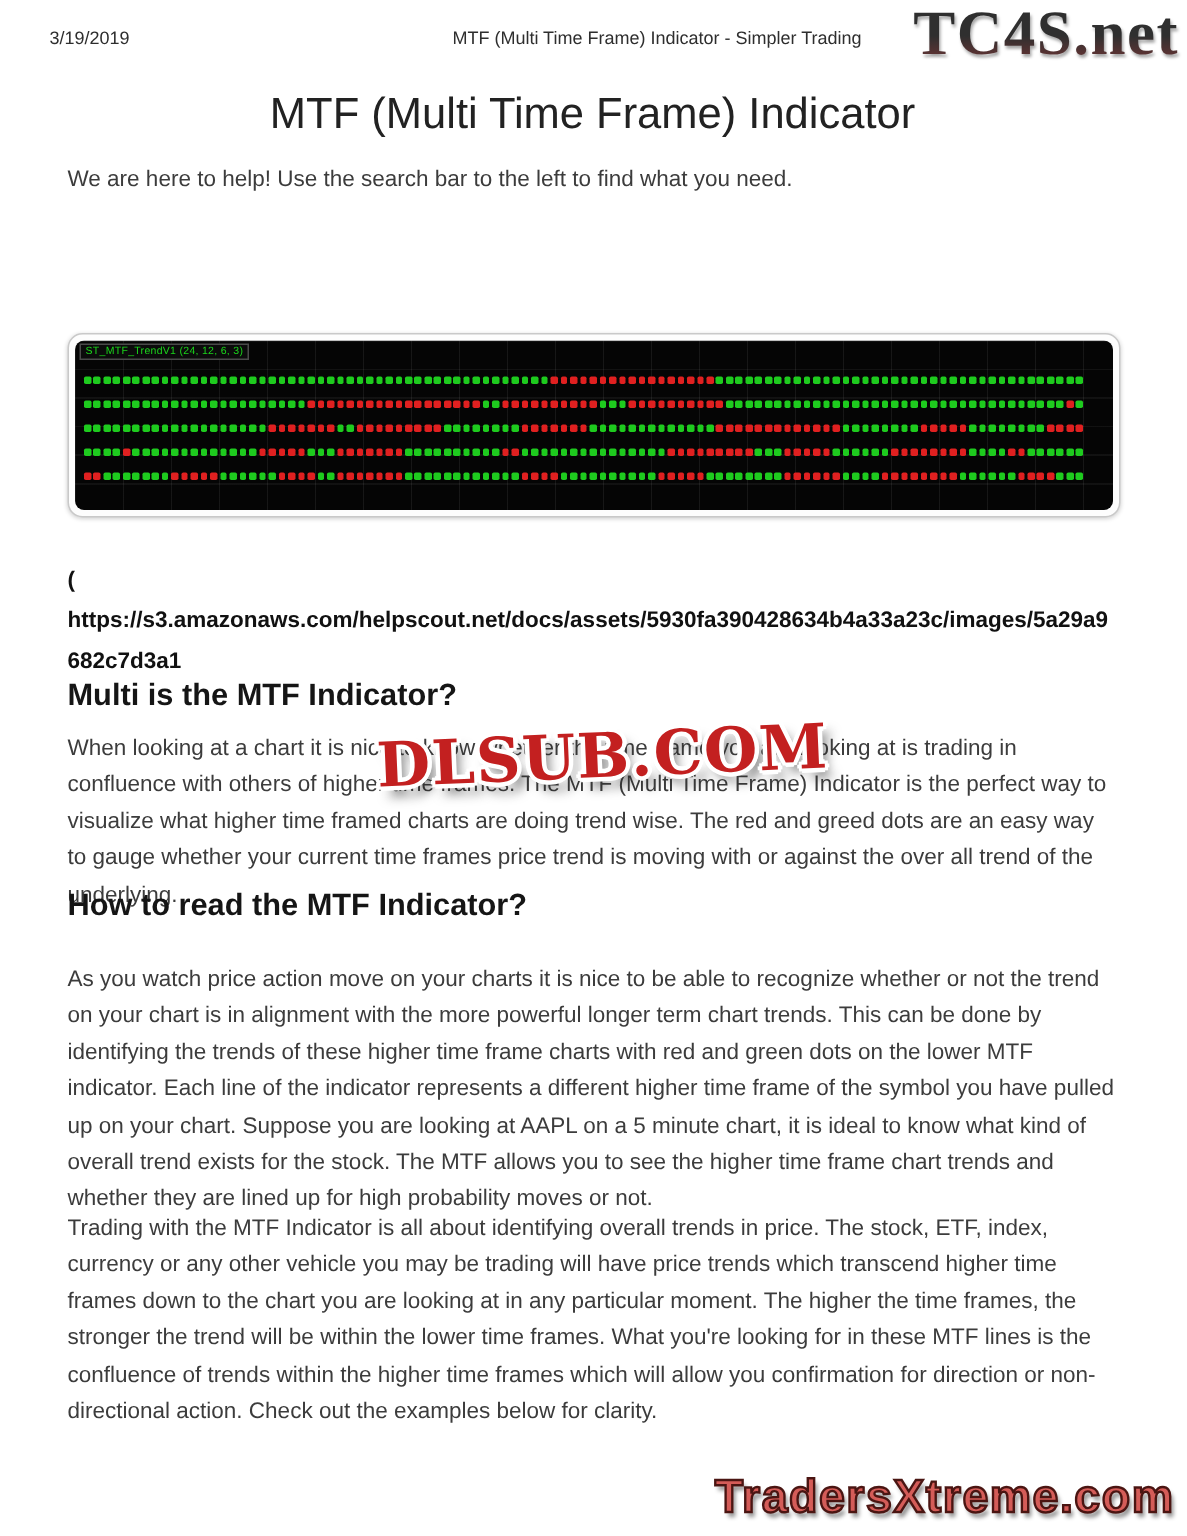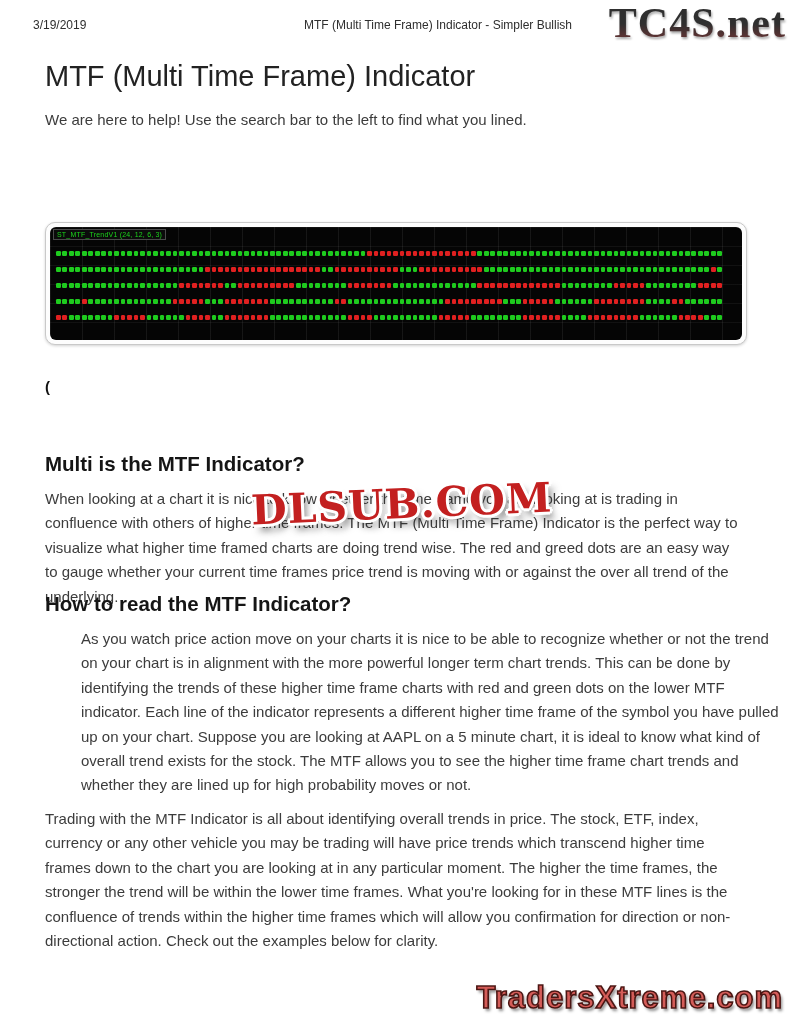--- a/index.html
+++ b/index.html
@@ -14,27 +14,27 @@
             background:linear-gradient(#2f2f2f 52%,#6b3434 90%);
             -webkit-background-clip:text;background-clip:text;color:transparent;
             filter:drop-shadow(1px 2px 1px rgba(0,0,0,0.35));}
   .pf-url{position:absolute;top:996px;left:33px;font-size:11.5px;color:#2e2e2e;}
   .logo-bottom{position:absolute;top:980px;right:8px;font-size:31px;font-weight:700;letter-spacing:1px;
                color:#d45c58;-webkit-text-stroke:1.6px #4a1512;
                text-shadow:0 0 2px rgba(255,255,255,.9),2px 3px 3px rgba(0,0,0,.45);}
 
   
   .abs{position:absolute;left:45px;width:700px;}
-  h1.title{top:60px;margin:0;font-size:29px;font-weight:400;color:#222;}
+  h1.title{top:60px;margin:0;font-size:29px;font-weight:400;color:#222;text-align:center;}
   p.intro{top:111px;margin:0;font-size:15px;color:#3c3c3c;}
   .headline{top:151px;margin:0;font-size:20.5px;line-height:31px;font-weight:700;color:#151515;}
   .sec-h{margin:0;font-size:20.5px;font-weight:700;color:#151515;}
   .sec-p{margin:0;font-size:15px;line-height:24.4px;color:#3c3c3c;text-align:left;}
   #sec0-h{top:452px;} #sec0-p{top:487px;}
-  #sec1-h{top:592px;} #sec1-p{top:627px;margin-left:36px;}
+  #sec1-h{top:592px;} #sec1-p{top:641px;}
   #sec2-h{top:772px;} #sec2-p{top:807px;}
   .caption{top:373px;font-size:15px;font-weight:700;line-height:27px;color:#111;word-break:break-all;text-decoration:none;display:block;}
   .example{top:928px;margin:0;font-size:14.5px;font-weight:700;text-align:center;color:#151515;}
 
   
   .chart-frame{top:222px;height:113px;border:1px solid #c9c9c9;border-radius:10px;background:#fdfdfd;
                padding:4px;box-shadow:0 1px 3px rgba(0,0,0,.18);box-sizing:content-box;width:692px;}
   .chart{position:relative;width:100%;height:100%;background:#050505;border-radius:6px;overflow:hidden;
          background-image:
            repeating-linear-gradient(to right, rgba(255,255,255,.07) 0 1px, transparent 1px 32px),
@@ -52,44 +52,45 @@
                -2px -2px 0 #fff, 2px -2px 0 #fff, -2px 2px 0 #fff, 2px 2px 0 #fff,
                -3px 0 0 #fff, 3px 0 0 #fff, 0 -3px 0 #fff, 0 3px 0 #fff,
                5px 7px 7px rgba(40,40,40,.55);}
 </style>
 </head>
 <body>
 
 <div class="page">
 
   <span class="ph-date">3/19/2019</span>
-  <span class="ph-title">MTF (Multi Time Frame) Indicator - Simpler Bullish</span>
+  <span class="ph-title">MTF (Multi Time Frame) Indicator - Simpler Trading</span>
   <div class="logo-top">TC4S.net</div>
 
   <h1 class="abs title">MTF (Multi Time Frame) Indicator</h1>
 
-  <p class="abs intro">We are here to help! Use the search bar to the left to find what you lined.</p>
+  <p class="abs intro">We are here to help! Use the search bar to the left to find what you need.</p>
 
   <h2 class="abs headline">
     <br>
   </h2>
 
   <div class="abs chart-frame">
     <div class="chart" id="chart">
       <div class="chart-label">ST_MTF_TrendV1 (24, 12, 6, 3)</div>
     <div class="dot-row" style="top: 24px;"><span class="dot" style="background: rgb(30, 203, 30);"></span><span class="dot" style="background: rgb(30, 203, 30);"></span><span class="dot" style="background: rgb(30, 203, 30);"></span><span class="dot" style="background: rgb(30, 203, 30);"></span><span class="dot" style="background: rgb(30, 203, 30);"></span><span class="dot" style="background: rgb(30, 203, 30);"></span><span class="dot" style="background: rgb(30, 203, 30);"></span><span class="dot" style="background: rgb(30, 203, 30);"></span><span class="dot" style="background: rgb(30, 203, 30);"></span><span class="dot" style="background: rgb(30, 203, 30);"></span><span class="dot" style="background: rgb(30, 203, 30);"></span><span class="dot" style="background: rgb(30, 203, 30);"></span><span class="dot" style="background: rgb(30, 203, 30);"></span><span class="dot" style="background: rgb(30, 203, 30);"></span><span class="dot" style="background: rgb(30, 203, 30);"></span><span class="dot" style="background: rgb(30, 203, 30);"></span><span class="dot" style="background: rgb(30, 203, 30);"></span><span class="dot" style="background: rgb(30, 203, 30);"></span><span class="dot" style="background: rgb(30, 203, 30);"></span><span class="dot" style="background: rgb(30, 203, 30);"></span><span class="dot" style="background: rgb(30, 203, 30);"></span><span class="dot" style="background: rgb(30, 203, 30);"></span><span class="dot" style="background: rgb(30, 203, 30);"></span><span class="dot" style="background: rgb(30, 203, 30);"></span><span class="dot" style="background: rgb(30, 203, 30);"></span><span class="dot" style="background: rgb(30, 203, 30);"></span><span class="dot" style="background: rgb(30, 203, 30);"></span><span class="dot" style="background: rgb(30, 203, 30);"></span><span class="dot" style="background: rgb(30, 203, 30);"></span><span class="dot" style="background: rgb(30, 203, 30);"></span><span class="dot" style="background: rgb(30, 203, 30);"></span><span class="dot" style="background: rgb(30, 203, 30);"></span><span class="dot" style="background: rgb(30, 203, 30);"></span><span class="dot" style="background: rgb(30, 203, 30);"></span><span class="dot" style="background: rgb(30, 203, 30);"></span><span class="dot" style="background: rgb(30, 203, 30);"></span><span class="dot" style="background: rgb(30, 203, 30);"></span><span class="dot" style="background: rgb(30, 203, 30);"></span><span class="dot" style="background: rgb(30, 203, 30);"></span><span class="dot" style="background: rgb(30, 203, 30);"></span><span class="dot" style="background: rgb(30, 203, 30);"></span><span class="dot" style="background: rgb(30, 203, 30);"></span><span class="dot" style="background: rgb(30, 203, 30);"></span><span class="dot" style="background: rgb(30, 203, 30);"></span><span class="dot" style="background: rgb(30, 203, 30);"></span><span class="dot" style="background: rgb(30, 203, 30);"></span><span class="dot" style="background: rgb(30, 203, 30);"></span><span class="dot" style="background: rgb(30, 203, 30);"></span><span class="dot" style="background: rgb(224, 32, 32);"></span><span class="dot" style="background: rgb(224, 32, 32);"></span><span class="dot" style="background: rgb(224, 32, 32);"></span><span class="dot" style="background: rgb(224, 32, 32);"></span><span class="dot" style="background: rgb(224, 32, 32);"></span><span class="dot" style="background: rgb(224, 32, 32);"></span><span class="dot" style="background: rgb(224, 32, 32);"></span><span class="dot" style="background: rgb(224, 32, 32);"></span><span class="dot" style="background: rgb(224, 32, 32);"></span><span class="dot" style="background: rgb(224, 32, 32);"></span><span class="dot" style="background: rgb(224, 32, 32);"></span><span class="dot" style="background: rgb(224, 32, 32);"></span><span class="dot" style="background: rgb(224, 32, 32);"></span><span class="dot" style="background: rgb(224, 32, 32);"></span><span class="dot" style="background: rgb(224, 32, 32);"></span><span class="dot" style="background: rgb(224, 32, 32);"></span><span class="dot" style="background: rgb(224, 32, 32);"></span><span class="dot" style="background: rgb(30, 203, 30);"></span><span class="dot" style="background: rgb(30, 203, 30);"></span><span class="dot" style="background: rgb(30, 203, 30);"></span><span class="dot" style="background: rgb(30, 203, 30);"></span><span class="dot" style="background: rgb(30, 203, 30);"></span><span class="dot" style="background: rgb(30, 203, 30);"></span><span class="dot" style="background: rgb(30, 203, 30);"></span><span class="dot" style="background: rgb(30, 203, 30);"></span><span class="dot" style="background: rgb(30, 203, 30);"></span><span class="dot" style="background: rgb(30, 203, 30);"></span><span class="dot" style="background: rgb(30, 203, 30);"></span><span class="dot" style="background: rgb(30, 203, 30);"></span><span class="dot" style="background: rgb(30, 203, 30);"></span><span class="dot" style="background: rgb(30, 203, 30);"></span><span class="dot" style="background: rgb(30, 203, 30);"></span><span class="dot" style="background: rgb(30, 203, 30);"></span><span class="dot" style="background: rgb(30, 203, 30);"></span><span class="dot" style="background: rgb(30, 203, 30);"></span><span class="dot" style="background: rgb(30, 203, 30);"></span><span class="dot" style="background: rgb(30, 203, 30);"></span><span class="dot" style="background: rgb(30, 203, 30);"></span><span class="dot" style="background: rgb(30, 203, 30);"></span><span class="dot" style="background: rgb(30, 203, 30);"></span><span class="dot" style="background: rgb(30, 203, 30);"></span><span class="dot" style="background: rgb(30, 203, 30);"></span><span class="dot" style="background: rgb(30, 203, 30);"></span><span class="dot" style="background: rgb(30, 203, 30);"></span><span class="dot" style="background: rgb(30, 203, 30);"></span><span class="dot" style="background: rgb(30, 203, 30);"></span><span class="dot" style="background: rgb(30, 203, 30);"></span><span class="dot" style="background: rgb(30, 203, 30);"></span><span class="dot" style="background: rgb(30, 203, 30);"></span><span class="dot" style="background: rgb(30, 203, 30);"></span><span class="dot" style="background: rgb(30, 203, 30);"></span><span class="dot" style="background: rgb(30, 203, 30);"></span><span class="dot" style="background: rgb(30, 203, 30);"></span><span class="dot" style="background: rgb(30, 203, 30);"></span><span class="dot" style="background: rgb(30, 203, 30);"></span></div>
         <div class="dot-row" style="top: 40px;"><span class="dot" style="background: rgb(30, 203, 30);"></span><span class="dot" style="background: rgb(30, 203, 30);"></span><span class="dot" style="background: rgb(30, 203, 30);"></span><span class="dot" style="background: rgb(30, 203, 30);"></span><span class="dot" style="background: rgb(30, 203, 30);"></span><span class="dot" style="background: rgb(30, 203, 30);"></span><span class="dot" style="background: rgb(30, 203, 30);"></span><span class="dot" style="background: rgb(30, 203, 30);"></span><span class="dot" style="background: rgb(30, 203, 30);"></span><span class="dot" style="background: rgb(30, 203, 30);"></span><span class="dot" style="background: rgb(30, 203, 30);"></span><span class="dot" style="background: rgb(30, 203, 30);"></span><span class="dot" style="background: rgb(30, 203, 30);"></span><span class="dot" style="background: rgb(30, 203, 30);"></span><span class="dot" style="background: rgb(30, 203, 30);"></span><span class="dot" style="background: rgb(30, 203, 30);"></span><span class="dot" style="background: rgb(30, 203, 30);"></span><span class="dot" style="background: rgb(30, 203, 30);"></span><span class="dot" style="background: rgb(30, 203, 30);"></span><span class="dot" style="background: rgb(30, 203, 30);"></span><span class="dot" style="background: rgb(30, 203, 30);"></span><span class="dot" style="background: rgb(30, 203, 30);"></span><span class="dot" style="background: rgb(30, 203, 30);"></span><span class="dot" style="background: rgb(224, 32, 32);"></span><span class="dot" style="background: rgb(224, 32, 32);"></span><span class="dot" style="background: rgb(224, 32, 32);"></span><span class="dot" style="background: rgb(224, 32, 32);"></span><span class="dot" style="background: rgb(224, 32, 32);"></span><span class="dot" style="background: rgb(224, 32, 32);"></span><span class="dot" style="background: rgb(224, 32, 32);"></span><span class="dot" style="background: rgb(224, 32, 32);"></span><span class="dot" style="background: rgb(224, 32, 32);"></span><span class="dot" style="background: rgb(224, 32, 32);"></span><span class="dot" style="background: rgb(224, 32, 32);"></span><span class="dot" style="background: rgb(224, 32, 32);"></span><span class="dot" style="background: rgb(224, 32, 32);"></span><span class="dot" style="background: rgb(224, 32, 32);"></span><span class="dot" style="background: rgb(224, 32, 32);"></span><span class="dot" style="background: rgb(224, 32, 32);"></span><span class="dot" style="background: rgb(224, 32, 32);"></span><span class="dot" style="background: rgb(224, 32, 32);"></span><span class="dot" style="background: rgb(30, 203, 30);"></span><span class="dot" style="background: rgb(30, 203, 30);"></span><span class="dot" style="background: rgb(224, 32, 32);"></span><span class="dot" style="background: rgb(224, 32, 32);"></span><span class="dot" style="background: rgb(224, 32, 32);"></span><span class="dot" style="background: rgb(224, 32, 32);"></span><span class="dot" style="background: rgb(224, 32, 32);"></span><span class="dot" style="background: rgb(224, 32, 32);"></span><span class="dot" style="background: rgb(224, 32, 32);"></span><span class="dot" style="background: rgb(224, 32, 32);"></span><span class="dot" style="background: rgb(224, 32, 32);"></span><span class="dot" style="background: rgb(224, 32, 32);"></span><span class="dot" style="background: rgb(30, 203, 30);"></span><span class="dot" style="background: rgb(30, 203, 30);"></span><span class="dot" style="background: rgb(30, 203, 30);"></span><span class="dot" style="background: rgb(224, 32, 32);"></span><span class="dot" style="background: rgb(224, 32, 32);"></span><span class="dot" style="background: rgb(224, 32, 32);"></span><span class="dot" style="background: rgb(224, 32, 32);"></span><span class="dot" style="background: rgb(224, 32, 32);"></span><span class="dot" style="background: rgb(224, 32, 32);"></span><span class="dot" style="background: rgb(224, 32, 32);"></span><span class="dot" style="background: rgb(224, 32, 32);"></span><span class="dot" style="background: rgb(224, 32, 32);"></span><span class="dot" style="background: rgb(224, 32, 32);"></span><span class="dot" style="background: rgb(30, 203, 30);"></span><span class="dot" style="background: rgb(30, 203, 30);"></span><span class="dot" style="background: rgb(30, 203, 30);"></span><span class="dot" style="background: rgb(30, 203, 30);"></span><span class="dot" style="background: rgb(30, 203, 30);"></span><span class="dot" style="background: rgb(30, 203, 30);"></span><span class="dot" style="background: rgb(30, 203, 30);"></span><span class="dot" style="background: rgb(30, 203, 30);"></span><span class="dot" style="background: rgb(30, 203, 30);"></span><span class="dot" style="background: rgb(30, 203, 30);"></span><span class="dot" style="background: rgb(30, 203, 30);"></span><span class="dot" style="background: rgb(30, 203, 30);"></span><span class="dot" style="background: rgb(30, 203, 30);"></span><span class="dot" style="background: rgb(30, 203, 30);"></span><span class="dot" style="background: rgb(30, 203, 30);"></span><span class="dot" style="background: rgb(30, 203, 30);"></span><span class="dot" style="background: rgb(30, 203, 30);"></span><span class="dot" style="background: rgb(30, 203, 30);"></span><span class="dot" style="background: rgb(30, 203, 30);"></span><span class="dot" style="background: rgb(30, 203, 30);"></span><span class="dot" style="background: rgb(30, 203, 30);"></span><span class="dot" style="background: rgb(30, 203, 30);"></span><span class="dot" style="background: rgb(30, 203, 30);"></span><span class="dot" style="background: rgb(30, 203, 30);"></span><span class="dot" style="background: rgb(30, 203, 30);"></span><span class="dot" style="background: rgb(30, 203, 30);"></span><span class="dot" style="background: rgb(30, 203, 30);"></span><span class="dot" style="background: rgb(30, 203, 30);"></span><span class="dot" style="background: rgb(30, 203, 30);"></span><span class="dot" style="background: rgb(30, 203, 30);"></span><span class="dot" style="background: rgb(30, 203, 30);"></span><span class="dot" style="background: rgb(30, 203, 30);"></span><span class="dot" style="background: rgb(30, 203, 30);"></span><span class="dot" style="background: rgb(30, 203, 30);"></span><span class="dot" style="background: rgb(30, 203, 30);"></span><span class="dot" style="background: rgb(224, 32, 32);"></span><span class="dot" style="background: rgb(30, 203, 30);"></span></div>
         <div class="dot-row" style="top: 56px;"><span class="dot" style="background: rgb(30, 203, 30);"></span><span class="dot" style="background: rgb(30, 203, 30);"></span><span class="dot" style="background: rgb(30, 203, 30);"></span><span class="dot" style="background: rgb(30, 203, 30);"></span><span class="dot" style="background: rgb(30, 203, 30);"></span><span class="dot" style="background: rgb(30, 203, 30);"></span><span class="dot" style="background: rgb(30, 203, 30);"></span><span class="dot" style="background: rgb(30, 203, 30);"></span><span class="dot" style="background: rgb(30, 203, 30);"></span><span class="dot" style="background: rgb(30, 203, 30);"></span><span class="dot" style="background: rgb(30, 203, 30);"></span><span class="dot" style="background: rgb(30, 203, 30);"></span><span class="dot" style="background: rgb(30, 203, 30);"></span><span class="dot" style="background: rgb(30, 203, 30);"></span><span class="dot" style="background: rgb(30, 203, 30);"></span><span class="dot" style="background: rgb(30, 203, 30);"></span><span class="dot" style="background: rgb(30, 203, 30);"></span><span class="dot" style="background: rgb(30, 203, 30);"></span><span class="dot" style="background: rgb(30, 203, 30);"></span><span class="dot" style="background: rgb(224, 32, 32);"></span><span class="dot" style="background: rgb(224, 32, 32);"></span><span class="dot" style="background: rgb(224, 32, 32);"></span><span class="dot" style="background: rgb(224, 32, 32);"></span><span class="dot" style="background: rgb(224, 32, 32);"></span><span class="dot" style="background: rgb(224, 32, 32);"></span><span class="dot" style="background: rgb(224, 32, 32);"></span><span class="dot" style="background: rgb(30, 203, 30);"></span><span class="dot" style="background: rgb(30, 203, 30);"></span><span class="dot" style="background: rgb(224, 32, 32);"></span><span class="dot" style="background: rgb(224, 32, 32);"></span><span class="dot" style="background: rgb(224, 32, 32);"></span><span class="dot" style="background: rgb(224, 32, 32);"></span><span class="dot" style="background: rgb(224, 32, 32);"></span><span class="dot" style="background: rgb(224, 32, 32);"></span><span class="dot" style="background: rgb(224, 32, 32);"></span><span class="dot" style="background: rgb(224, 32, 32);"></span><span class="dot" style="background: rgb(224, 32, 32);"></span><span class="dot" style="background: rgb(30, 203, 30);"></span><span class="dot" style="background: rgb(30, 203, 30);"></span><span class="dot" style="background: rgb(30, 203, 30);"></span><span class="dot" style="background: rgb(30, 203, 30);"></span><span class="dot" style="background: rgb(30, 203, 30);"></span><span class="dot" style="background: rgb(30, 203, 30);"></span><span class="dot" style="background: rgb(30, 203, 30);"></span><span class="dot" style="background: rgb(30, 203, 30);"></span><span class="dot" style="background: rgb(224, 32, 32);"></span><span class="dot" style="background: rgb(224, 32, 32);"></span><span class="dot" style="background: rgb(224, 32, 32);"></span><span class="dot" style="background: rgb(224, 32, 32);"></span><span class="dot" style="background: rgb(224, 32, 32);"></span><span class="dot" style="background: rgb(224, 32, 32);"></span><span class="dot" style="background: rgb(224, 32, 32);"></span><span class="dot" style="background: rgb(30, 203, 30);"></span><span class="dot" style="background: rgb(30, 203, 30);"></span><span class="dot" style="background: rgb(30, 203, 30);"></span><span class="dot" style="background: rgb(30, 203, 30);"></span><span class="dot" style="background: rgb(30, 203, 30);"></span><span class="dot" style="background: rgb(30, 203, 30);"></span><span class="dot" style="background: rgb(30, 203, 30);"></span><span class="dot" style="background: rgb(30, 203, 30);"></span><span class="dot" style="background: rgb(30, 203, 30);"></span><span class="dot" style="background: rgb(30, 203, 30);"></span><span class="dot" style="background: rgb(30, 203, 30);"></span><span class="dot" style="background: rgb(30, 203, 30);"></span><span class="dot" style="background: rgb(30, 203, 30);"></span><span class="dot" style="background: rgb(224, 32, 32);"></span><span class="dot" style="background: rgb(224, 32, 32);"></span><span class="dot" style="background: rgb(224, 32, 32);"></span><span class="dot" style="background: rgb(224, 32, 32);"></span><span class="dot" style="background: rgb(224, 32, 32);"></span><span class="dot" style="background: rgb(224, 32, 32);"></span><span class="dot" style="background: rgb(224, 32, 32);"></span><span class="dot" style="background: rgb(224, 32, 32);"></span><span class="dot" style="background: rgb(224, 32, 32);"></span><span class="dot" style="background: rgb(224, 32, 32);"></span><span class="dot" style="background: rgb(224, 32, 32);"></span><span class="dot" style="background: rgb(224, 32, 32);"></span><span class="dot" style="background: rgb(224, 32, 32);"></span><span class="dot" style="background: rgb(30, 203, 30);"></span><span class="dot" style="background: rgb(30, 203, 30);"></span><span class="dot" style="background: rgb(30, 203, 30);"></span><span class="dot" style="background: rgb(30, 203, 30);"></span><span class="dot" style="background: rgb(30, 203, 30);"></span><span class="dot" style="background: rgb(30, 203, 30);"></span><span class="dot" style="background: rgb(30, 203, 30);"></span><span class="dot" style="background: rgb(30, 203, 30);"></span><span class="dot" style="background: rgb(224, 32, 32);"></span><span class="dot" style="background: rgb(224, 32, 32);"></span><span class="dot" style="background: rgb(224, 32, 32);"></span><span class="dot" style="background: rgb(224, 32, 32);"></span><span class="dot" style="background: rgb(224, 32, 32);"></span><span class="dot" style="background: rgb(30, 203, 30);"></span><span class="dot" style="background: rgb(30, 203, 30);"></span><span class="dot" style="background: rgb(30, 203, 30);"></span><span class="dot" style="background: rgb(30, 203, 30);"></span><span class="dot" style="background: rgb(30, 203, 30);"></span><span class="dot" style="background: rgb(30, 203, 30);"></span><span class="dot" style="background: rgb(30, 203, 30);"></span><span class="dot" style="background: rgb(30, 203, 30);"></span><span class="dot" style="background: rgb(224, 32, 32);"></span><span class="dot" style="background: rgb(224, 32, 32);"></span><span class="dot" style="background: rgb(224, 32, 32);"></span><span class="dot" style="background: rgb(224, 32, 32);"></span></div>
         <div class="dot-row" style="top: 72px;"><span class="dot" style="background: rgb(30, 203, 30);"></span><span class="dot" style="background: rgb(30, 203, 30);"></span><span class="dot" style="background: rgb(30, 203, 30);"></span><span class="dot" style="background: rgb(30, 203, 30);"></span><span class="dot" style="background: rgb(224, 32, 32);"></span><span class="dot" style="background: rgb(30, 203, 30);"></span><span class="dot" style="background: rgb(30, 203, 30);"></span><span class="dot" style="background: rgb(30, 203, 30);"></span><span class="dot" style="background: rgb(30, 203, 30);"></span><span class="dot" style="background: rgb(30, 203, 30);"></span><span class="dot" style="background: rgb(30, 203, 30);"></span><span class="dot" style="background: rgb(30, 203, 30);"></span><span class="dot" style="background: rgb(30, 203, 30);"></span><span class="dot" style="background: rgb(30, 203, 30);"></span><span class="dot" style="background: rgb(30, 203, 30);"></span><span class="dot" style="background: rgb(30, 203, 30);"></span><span class="dot" style="background: rgb(30, 203, 30);"></span><span class="dot" style="background: rgb(30, 203, 30);"></span><span class="dot" style="background: rgb(224, 32, 32);"></span><span class="dot" style="background: rgb(224, 32, 32);"></span><span class="dot" style="background: rgb(224, 32, 32);"></span><span class="dot" style="background: rgb(224, 32, 32);"></span><span class="dot" style="background: rgb(224, 32, 32);"></span><span class="dot" style="background: rgb(30, 203, 30);"></span><span class="dot" style="background: rgb(30, 203, 30);"></span><span class="dot" style="background: rgb(30, 203, 30);"></span><span class="dot" style="background: rgb(224, 32, 32);"></span><span class="dot" style="background: rgb(224, 32, 32);"></span><span class="dot" style="background: rgb(224, 32, 32);"></span><span class="dot" style="background: rgb(224, 32, 32);"></span><span class="dot" style="background: rgb(224, 32, 32);"></span><span class="dot" style="background: rgb(224, 32, 32);"></span><span class="dot" style="background: rgb(224, 32, 32);"></span><span class="dot" style="background: rgb(30, 203, 30);"></span><span class="dot" style="background: rgb(30, 203, 30);"></span><span class="dot" style="background: rgb(30, 203, 30);"></span><span class="dot" style="background: rgb(30, 203, 30);"></span><span class="dot" style="background: rgb(30, 203, 30);"></span><span class="dot" style="background: rgb(30, 203, 30);"></span><span class="dot" style="background: rgb(30, 203, 30);"></span><span class="dot" style="background: rgb(30, 203, 30);"></span><span class="dot" style="background: rgb(30, 203, 30);"></span><span class="dot" style="background: rgb(30, 203, 30);"></span><span class="dot" style="background: rgb(224, 32, 32);"></span><span class="dot" style="background: rgb(224, 32, 32);"></span><span class="dot" style="background: rgb(30, 203, 30);"></span><span class="dot" style="background: rgb(30, 203, 30);"></span><span class="dot" style="background: rgb(30, 203, 30);"></span><span class="dot" style="background: rgb(30, 203, 30);"></span><span class="dot" style="background: rgb(30, 203, 30);"></span><span class="dot" style="background: rgb(30, 203, 30);"></span><span class="dot" style="background: rgb(30, 203, 30);"></span><span class="dot" style="background: rgb(30, 203, 30);"></span><span class="dot" style="background: rgb(30, 203, 30);"></span><span class="dot" style="background: rgb(30, 203, 30);"></span><span class="dot" style="background: rgb(30, 203, 30);"></span><span class="dot" style="background: rgb(30, 203, 30);"></span><span class="dot" style="background: rgb(30, 203, 30);"></span><span class="dot" style="background: rgb(30, 203, 30);"></span><span class="dot" style="background: rgb(30, 203, 30);"></span><span class="dot" style="background: rgb(224, 32, 32);"></span><span class="dot" style="background: rgb(224, 32, 32);"></span><span class="dot" style="background: rgb(224, 32, 32);"></span><span class="dot" style="background: rgb(224, 32, 32);"></span><span class="dot" style="background: rgb(224, 32, 32);"></span><span class="dot" style="background: rgb(224, 32, 32);"></span><span class="dot" style="background: rgb(224, 32, 32);"></span><span class="dot" style="background: rgb(224, 32, 32);"></span><span class="dot" style="background: rgb(224, 32, 32);"></span><span class="dot" style="background: rgb(30, 203, 30);"></span><span class="dot" style="background: rgb(30, 203, 30);"></span><span class="dot" style="background: rgb(30, 203, 30);"></span><span class="dot" style="background: rgb(224, 32, 32);"></span><span class="dot" style="background: rgb(224, 32, 32);"></span><span class="dot" style="background: rgb(224, 32, 32);"></span><span class="dot" style="background: rgb(224, 32, 32);"></span><span class="dot" style="background: rgb(224, 32, 32);"></span><span class="dot" style="background: rgb(30, 203, 30);"></span><span class="dot" style="background: rgb(30, 203, 30);"></span><span class="dot" style="background: rgb(30, 203, 30);"></span><span class="dot" style="background: rgb(30, 203, 30);"></span><span class="dot" style="background: rgb(30, 203, 30);"></span><span class="dot" style="background: rgb(30, 203, 30);"></span><span class="dot" style="background: rgb(224, 32, 32);"></span><span class="dot" style="background: rgb(224, 32, 32);"></span><span class="dot" style="background: rgb(224, 32, 32);"></span><span class="dot" style="background: rgb(224, 32, 32);"></span><span class="dot" style="background: rgb(224, 32, 32);"></span><span class="dot" style="background: rgb(224, 32, 32);"></span><span class="dot" style="background: rgb(224, 32, 32);"></span><span class="dot" style="background: rgb(224, 32, 32);"></span><span class="dot" style="background: rgb(30, 203, 30);"></span><span class="dot" style="background: rgb(30, 203, 30);"></span><span class="dot" style="background: rgb(30, 203, 30);"></span><span class="dot" style="background: rgb(30, 203, 30);"></span><span class="dot" style="background: rgb(224, 32, 32);"></span><span class="dot" style="background: rgb(224, 32, 32);"></span><span class="dot" style="background: rgb(30, 203, 30);"></span><span class="dot" style="background: rgb(30, 203, 30);"></span><span class="dot" style="background: rgb(30, 203, 30);"></span><span class="dot" style="background: rgb(30, 203, 30);"></span><span class="dot" style="background: rgb(30, 203, 30);"></span><span class="dot" style="background: rgb(30, 203, 30);"></span></div>
         <div class="dot-row" style="top: 88px;"><span class="dot" style="background: rgb(224, 32, 32);"></span><span class="dot" style="background: rgb(224, 32, 32);"></span><span class="dot" style="background: rgb(30, 203, 30);"></span><span class="dot" style="background: rgb(30, 203, 30);"></span><span class="dot" style="background: rgb(30, 203, 30);"></span><span class="dot" style="background: rgb(30, 203, 30);"></span><span class="dot" style="background: rgb(30, 203, 30);"></span><span class="dot" style="background: rgb(30, 203, 30);"></span><span class="dot" style="background: rgb(30, 203, 30);"></span><span class="dot" style="background: rgb(224, 32, 32);"></span><span class="dot" style="background: rgb(224, 32, 32);"></span><span class="dot" style="background: rgb(224, 32, 32);"></span><span class="dot" style="background: rgb(224, 32, 32);"></span><span class="dot" style="background: rgb(224, 32, 32);"></span><span class="dot" style="background: rgb(30, 203, 30);"></span><span class="dot" style="background: rgb(30, 203, 30);"></span><span class="dot" style="background: rgb(30, 203, 30);"></span><span class="dot" style="background: rgb(30, 203, 30);"></span><span class="dot" style="background: rgb(30, 203, 30);"></span><span class="dot" style="background: rgb(30, 203, 30);"></span><span class="dot" style="background: rgb(224, 32, 32);"></span><span class="dot" style="background: rgb(224, 32, 32);"></span><span class="dot" style="background: rgb(224, 32, 32);"></span><span class="dot" style="background: rgb(224, 32, 32);"></span><span class="dot" style="background: rgb(30, 203, 30);"></span><span class="dot" style="background: rgb(30, 203, 30);"></span><span class="dot" style="background: rgb(224, 32, 32);"></span><span class="dot" style="background: rgb(224, 32, 32);"></span><span class="dot" style="background: rgb(224, 32, 32);"></span><span class="dot" style="background: rgb(224, 32, 32);"></span><span class="dot" style="background: rgb(224, 32, 32);"></span><span class="dot" style="background: rgb(224, 32, 32);"></span><span class="dot" style="background: rgb(224, 32, 32);"></span><span class="dot" style="background: rgb(30, 203, 30);"></span><span class="dot" style="background: rgb(30, 203, 30);"></span><span class="dot" style="background: rgb(30, 203, 30);"></span><span class="dot" style="background: rgb(30, 203, 30);"></span><span class="dot" style="background: rgb(30, 203, 30);"></span><span class="dot" style="background: rgb(30, 203, 30);"></span><span class="dot" style="background: rgb(30, 203, 30);"></span><span class="dot" style="background: rgb(30, 203, 30);"></span><span class="dot" style="background: rgb(30, 203, 30);"></span><span class="dot" style="background: rgb(30, 203, 30);"></span><span class="dot" style="background: rgb(30, 203, 30);"></span><span class="dot" style="background: rgb(30, 203, 30);"></span><span class="dot" style="background: rgb(224, 32, 32);"></span><span class="dot" style="background: rgb(224, 32, 32);"></span><span class="dot" style="background: rgb(224, 32, 32);"></span><span class="dot" style="background: rgb(224, 32, 32);"></span><span class="dot" style="background: rgb(30, 203, 30);"></span><span class="dot" style="background: rgb(30, 203, 30);"></span><span class="dot" style="background: rgb(30, 203, 30);"></span><span class="dot" style="background: rgb(30, 203, 30);"></span><span class="dot" style="background: rgb(30, 203, 30);"></span><span class="dot" style="background: rgb(30, 203, 30);"></span><span class="dot" style="background: rgb(30, 203, 30);"></span><span class="dot" style="background: rgb(30, 203, 30);"></span><span class="dot" style="background: rgb(30, 203, 30);"></span><span class="dot" style="background: rgb(30, 203, 30);"></span><span class="dot" style="background: rgb(224, 32, 32);"></span><span class="dot" style="background: rgb(224, 32, 32);"></span><span class="dot" style="background: rgb(224, 32, 32);"></span><span class="dot" style="background: rgb(224, 32, 32);"></span><span class="dot" style="background: rgb(224, 32, 32);"></span><span class="dot" style="background: rgb(30, 203, 30);"></span><span class="dot" style="background: rgb(30, 203, 30);"></span><span class="dot" style="background: rgb(30, 203, 30);"></span><span class="dot" style="background: rgb(30, 203, 30);"></span><span class="dot" style="background: rgb(30, 203, 30);"></span><span class="dot" style="background: rgb(30, 203, 30);"></span><span class="dot" style="background: rgb(30, 203, 30);"></span><span class="dot" style="background: rgb(30, 203, 30);"></span><span class="dot" style="background: rgb(224, 32, 32);"></span><span class="dot" style="background: rgb(224, 32, 32);"></span><span class="dot" style="background: rgb(224, 32, 32);"></span><span class="dot" style="background: rgb(224, 32, 32);"></span><span class="dot" style="background: rgb(224, 32, 32);"></span><span class="dot" style="background: rgb(224, 32, 32);"></span><span class="dot" style="background: rgb(30, 203, 30);"></span><span class="dot" style="background: rgb(30, 203, 30);"></span><span class="dot" style="background: rgb(30, 203, 30);"></span><span class="dot" style="background: rgb(30, 203, 30);"></span><span class="dot" style="background: rgb(224, 32, 32);"></span><span class="dot" style="background: rgb(224, 32, 32);"></span><span class="dot" style="background: rgb(224, 32, 32);"></span><span class="dot" style="background: rgb(224, 32, 32);"></span><span class="dot" style="background: rgb(224, 32, 32);"></span><span class="dot" style="background: rgb(224, 32, 32);"></span><span class="dot" style="background: rgb(224, 32, 32);"></span><span class="dot" style="background: rgb(224, 32, 32);"></span><span class="dot" style="background: rgb(30, 203, 30);"></span><span class="dot" style="background: rgb(30, 203, 30);"></span><span class="dot" style="background: rgb(30, 203, 30);"></span><span class="dot" style="background: rgb(30, 203, 30);"></span><span class="dot" style="background: rgb(30, 203, 30);"></span><span class="dot" style="background: rgb(30, 203, 30);"></span><span class="dot" style="background: rgb(224, 32, 32);"></span><span class="dot" style="background: rgb(224, 32, 32);"></span><span class="dot" style="background: rgb(224, 32, 32);"></span><span class="dot" style="background: rgb(224, 32, 32);"></span><span class="dot" style="background: rgb(30, 203, 30);"></span><span class="dot" style="background: rgb(30, 203, 30);"></span><span class="dot" style="background: rgb(30, 203, 30);"></span></div>
       </div>
   </div>
 
   <a class="abs caption">
     <div>(</div>
+    <div>https://s3.amazonaws.com/helpscout.net/docs/assets/5930fa390428634b4a33a23c/images/5a29a9682c7d3a1</div>
   </a>
 
   <h2 class="abs sec-h" id="sec0-h">Multi is the MTF Indicator?</h2>
   <p class="abs sec-p" id="sec0-p">When looking at a chart it is nice to know whether the time frame you are looking at is trading in confluence with others of higher time frames. The MTF (Multi Time Frame) Indicator is the perfect way to visualize what higher time framed charts are doing trend wise. The red and greed dots are an easy way to gauge whether your current time frames price trend is moving with or against the over all trend of the underlying.</p>
 
   <h2 class="abs sec-h" id="sec1-h">How to read the MTF Indicator?</h2>
   <p class="abs sec-p" id="sec1-p">As you watch price action move on your charts it is nice to be able to recognize whether or not the trend on your chart is in alignment with the more powerful longer term chart trends. This can be done by identifying the trends of these higher time frame charts with red and green dots on the lower MTF indicator. Each line of the indicator represents a different higher time frame of the symbol you have pulled up on your chart. Suppose you are looking at AAPL on a 5 minute chart, it is ideal to know what kind of overall trend exists for the stock. The MTF allows you to see the higher time frame chart trends and whether they are lined up for high probability moves or not.</p>
 
   <p class="abs sec-p" id="sec2-p">Trading with the MTF Indicator is all about identifying overall trends in price. The stock, ETF, index, currency or any other vehicle you may be trading will have price trends which transcend higher time frames down to the chart you are looking at in any particular moment. The higher the time frames, the stronger the trend will be within the lower time frames. What you're looking for in these MTF lines is the confluence of trends within the higher time frames which will allow you confirmation for direction or non-directional action. Check out the examples below for clarity.</p>
 

